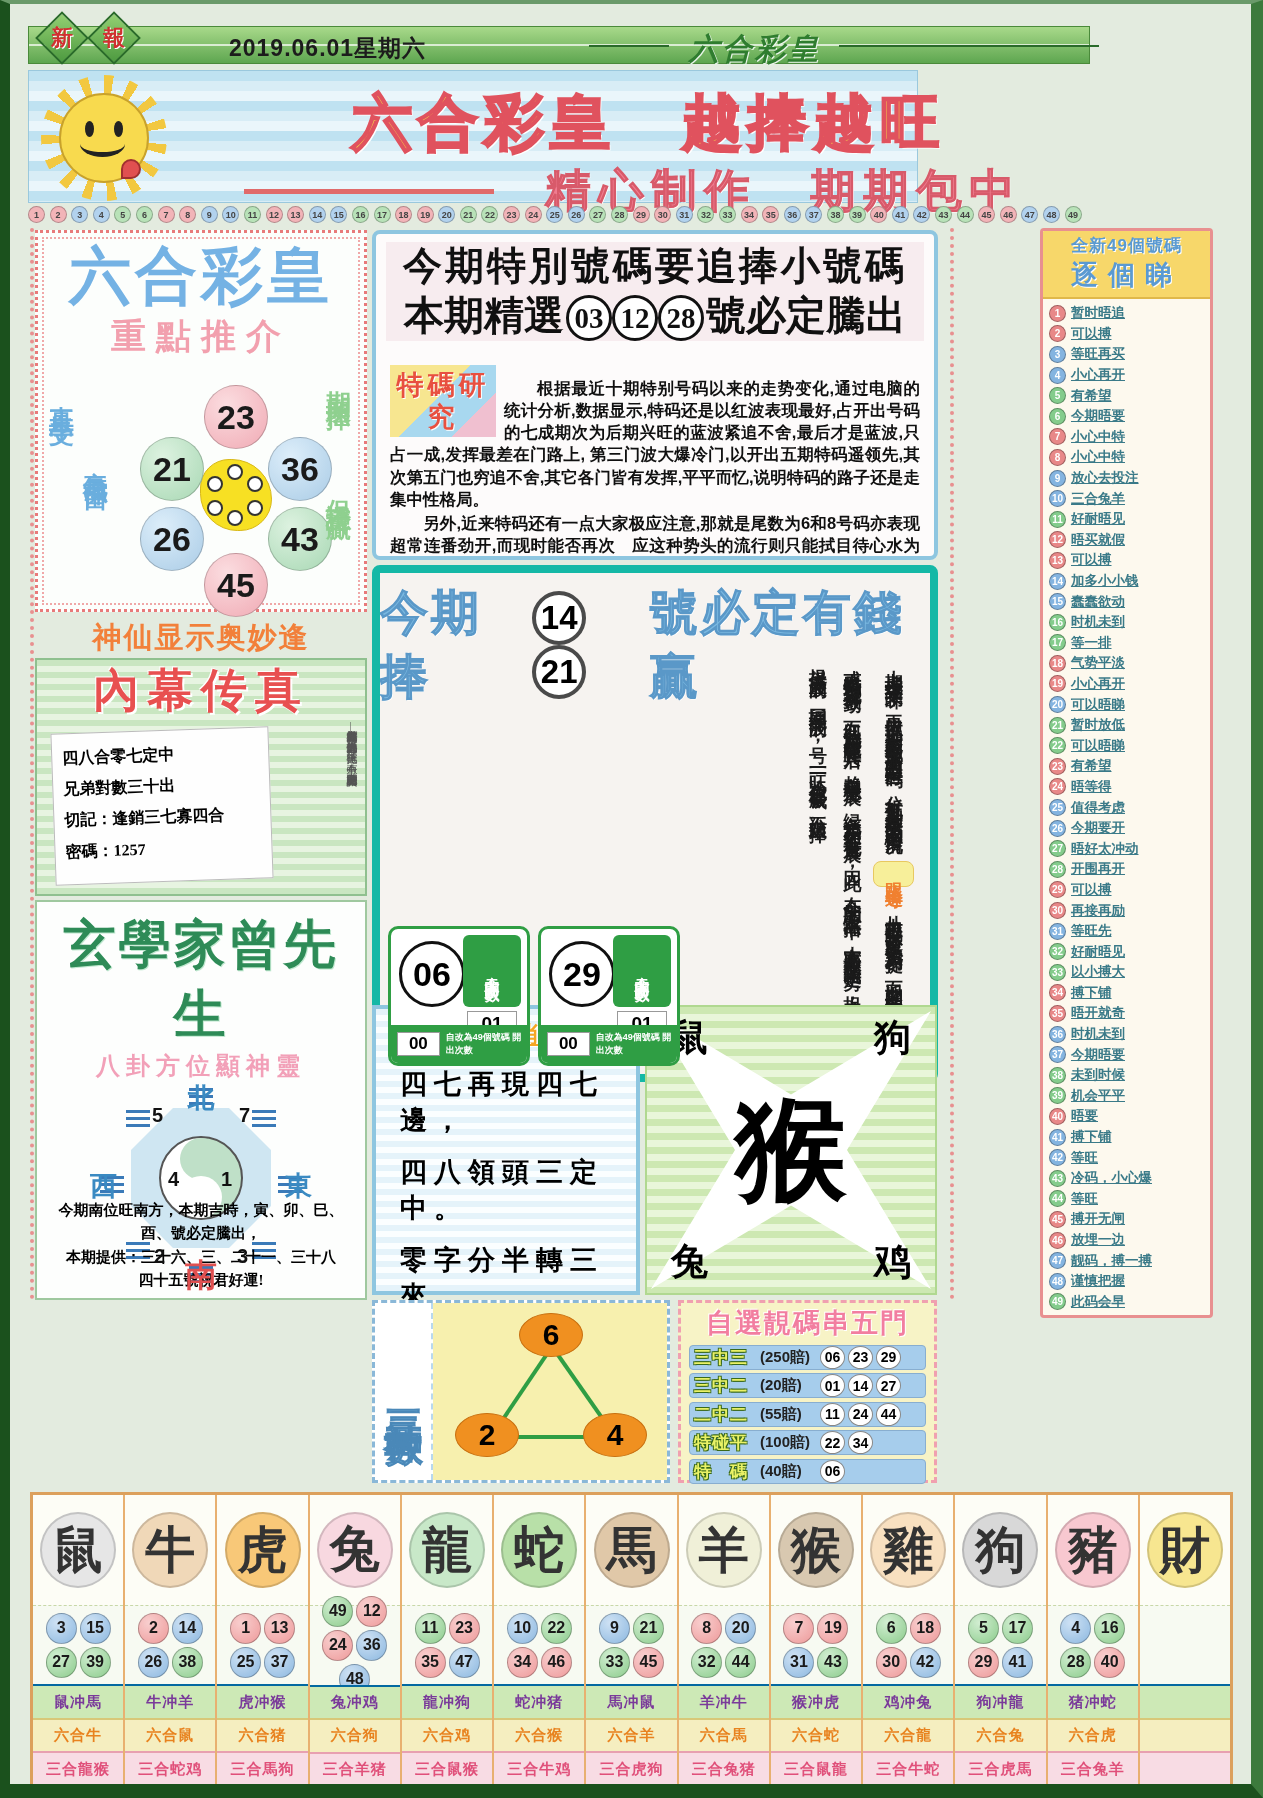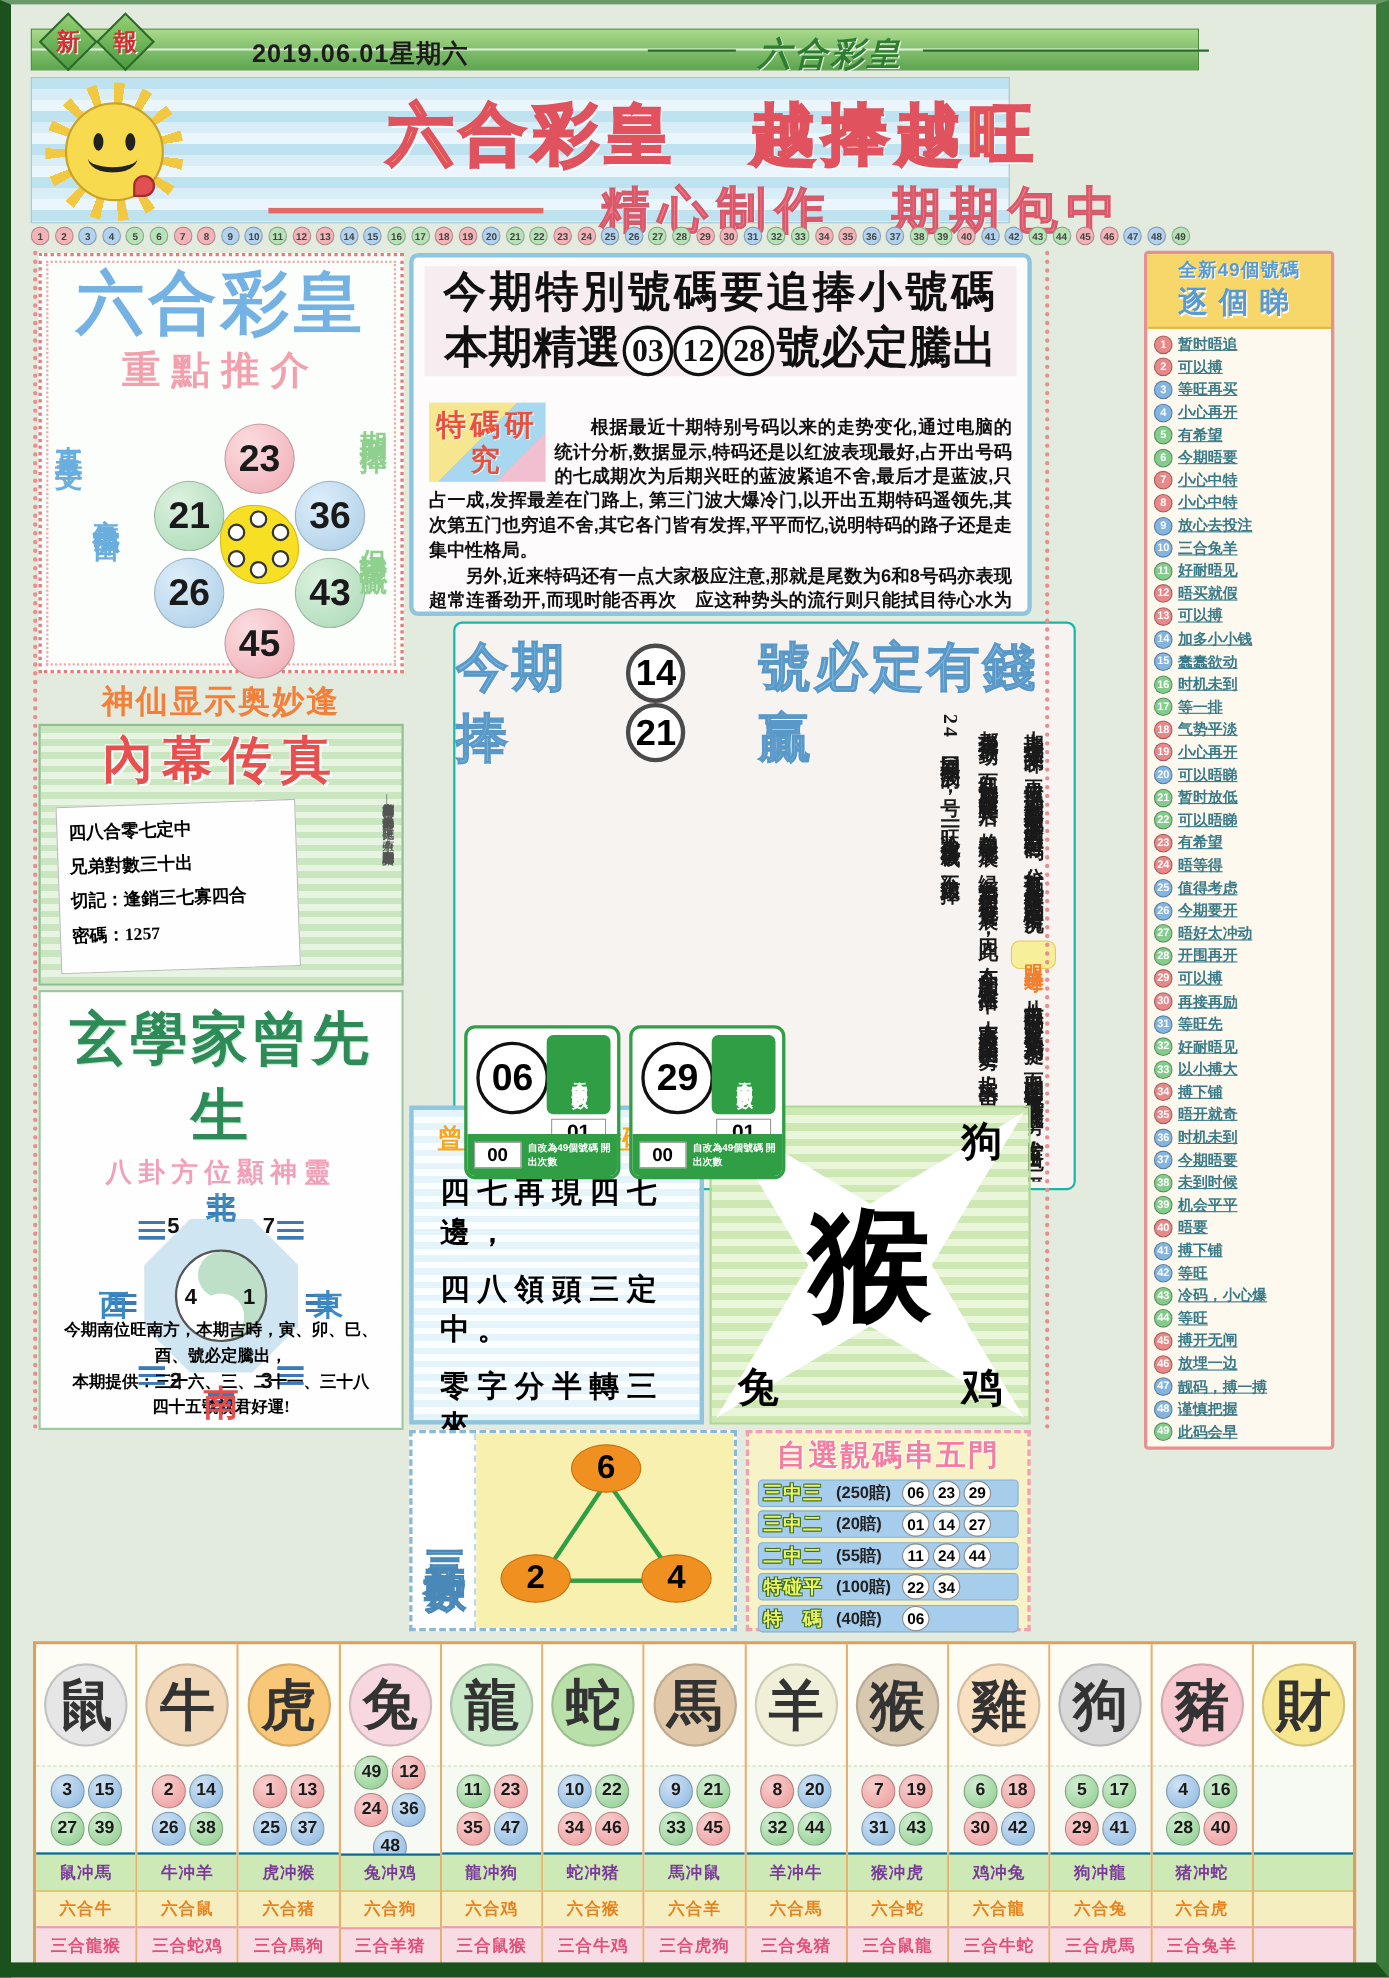--- a/index.html
+++ b/index.html
@@ -131,21 +131,21 @@
         background:linear-gradient(135deg,#f7e690 0 45%,#a8d8ef 45% 75%,#f0c0d0 75%);
         display:flex;align-items:center;justify-content:center;flex-wrap:wrap;
         font-family:"Liberation Serif","DejaVu Serif",serif;font-weight:bold;font-size:27px;color:#e85040;
         letter-spacing:4px;text-shadow:1px 1px 0 #fff;text-align:center;line-height:1.2;}
   .article{padding:24px 14px 6px;font-family:Liberation Sans, sans-serif;font-weight:bold;
            font-size:16.5px;line-height:1.34;text-align:justify;color:#101010;}
   .article p{margin:0 0 2px;text-indent:2em;}
 
   
   .issue{position:absolute;left:372px;top:565px;width:566px;height:517px;background:#f6f3f0;
-         border:2px solid #14b8a6;border-radius:8px;overflow:hidden;margin-left:40px;}
+         border:8px solid #14b8a6;border-radius:8px;overflow:hidden;}
   .issue-title{display:flex;align-items:center;justify-content:center;gap:8px;margin-top:8px;}
   .issue-title-text{font-size:48px;font-weight:bold;color:#7ab8e0;letter-spacing:3px;
                     -webkit-text-stroke:1px #5a98c8;text-shadow:1px 1px 0 #fff;}
   .vtext{position:absolute;left:10px;right:12px;top:82px;bottom:6px;writing-mode:vertical-rl;
          font-family:"Liberation Serif","DejaVu Serif",serif;font-weight:bold;font-size:18px;
          line-height:1.92;letter-spacing:3px;color:#1a1a1a;overflow:hidden;}
   .vbadge{color:#f08030;background:#f7ef9a;border:1px solid #e8c860;border-radius:8px;
           padding:6px 2px;margin:6px 4px;display:inline-block;}
   .card{position:absolute;width:142px;height:140px;background:#fff;border:3px solid #2f9e44;
         border-radius:10px;z-index:5;}

